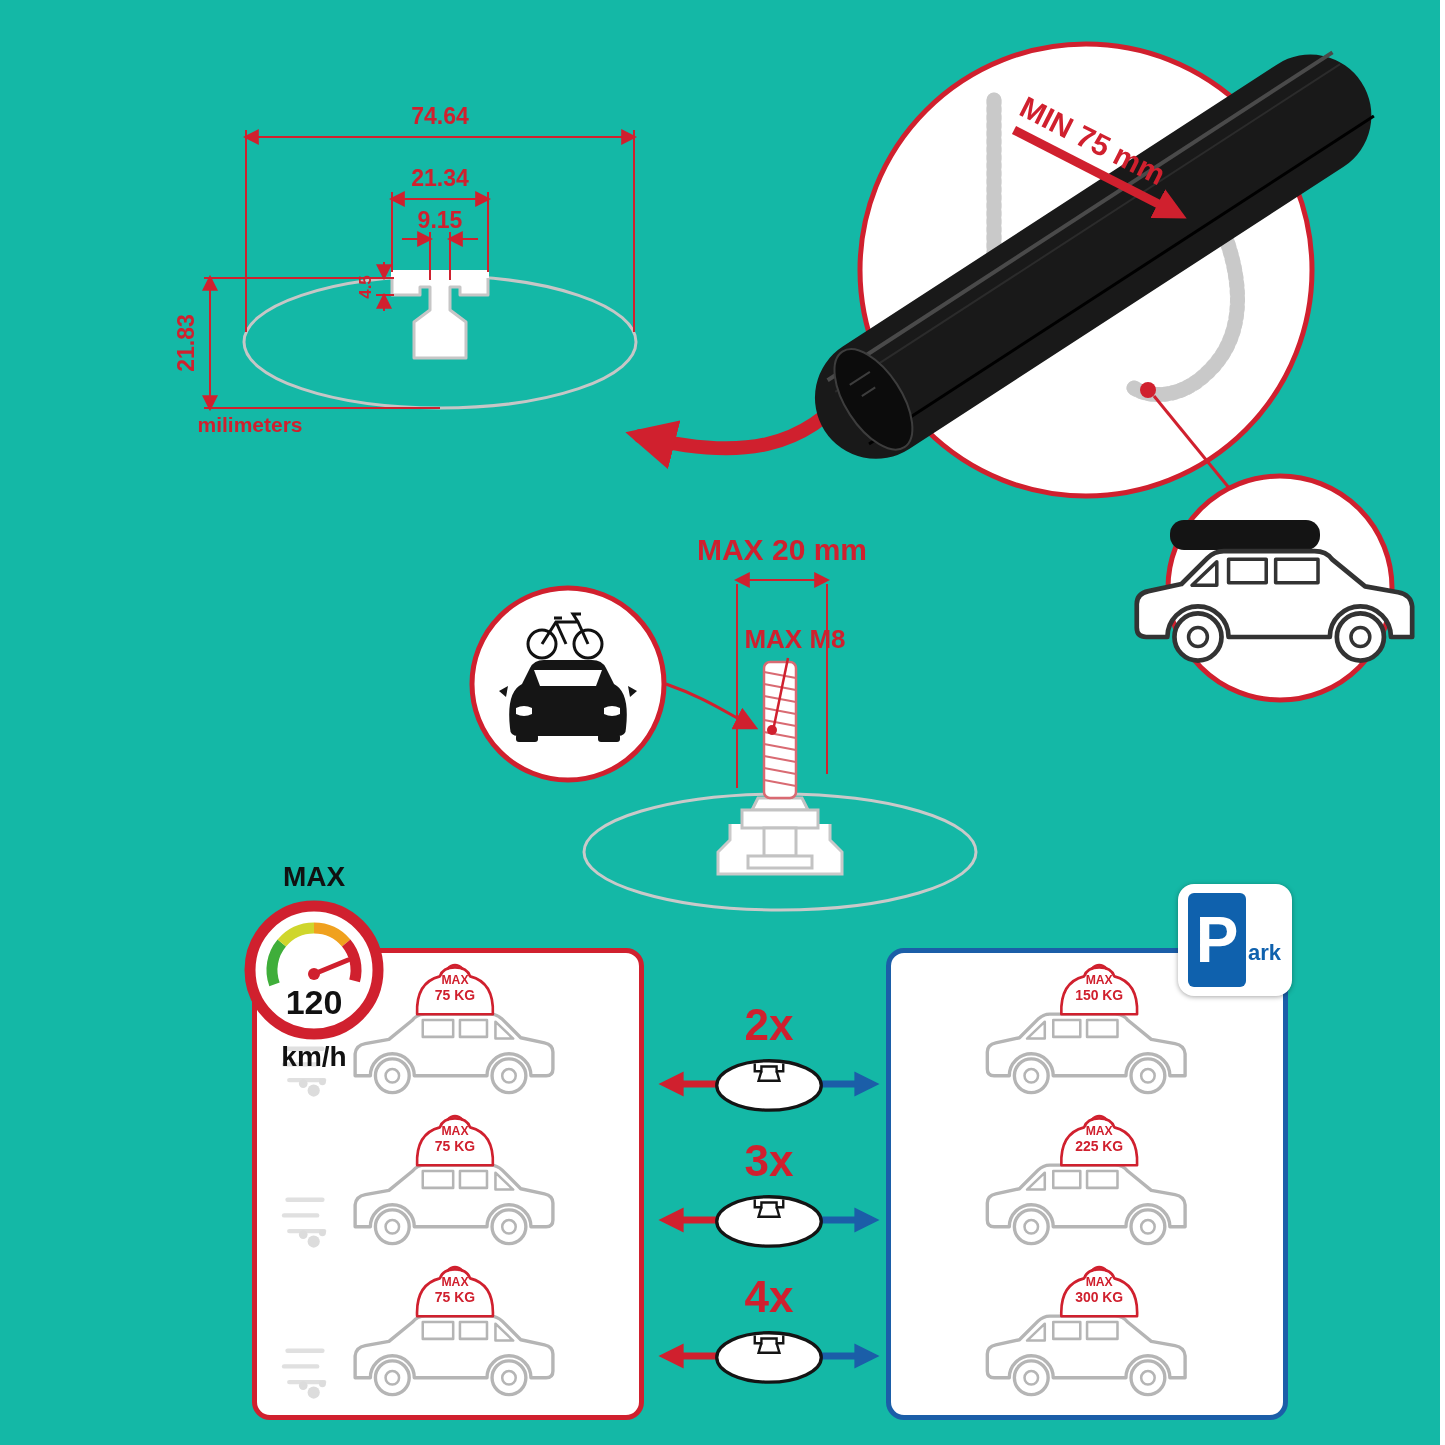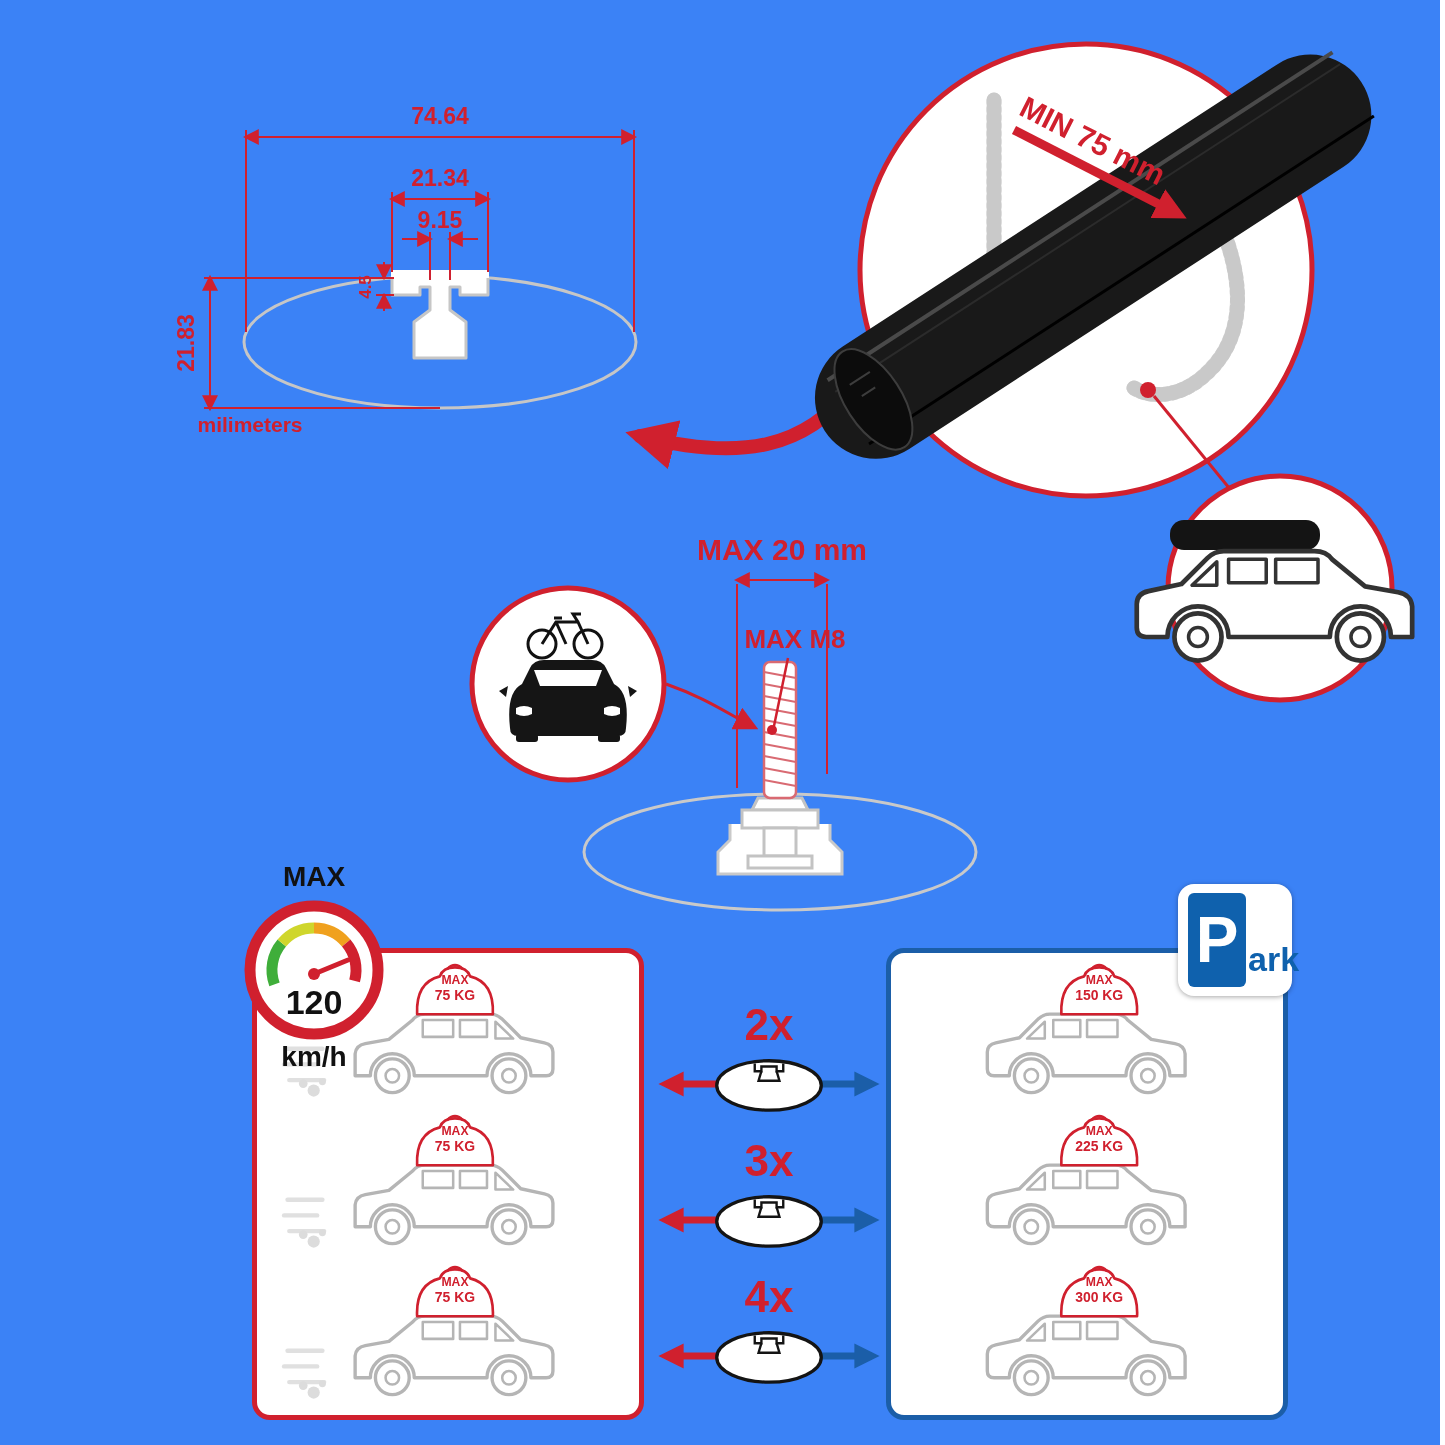--- a/index.html
+++ b/index.html
@@ -1,16 +1,16 @@
 <!DOCTYPE html>
 <html><head>
 <meta charset="utf-8">
 <style>
   html,body{margin:0;padding:0;background:#fff;font-family:"Liberation Sans",sans-serif;}
-  #stage{position:relative;width:1440px;height:1445px;background:#3b82f6;overflow:hidden;}
+  #stage{position:relative;width:1440px;height:1445px;background:#14b8a6;overflow:hidden;}
   #stage svg{position:absolute;overflow:visible;}
   .red-dim{fill:#d0202e;font:bold 23px "Liberation Sans",sans-serif;text-anchor:middle;}
   .red-dim-sm{fill:#d0202e;font:bold 17px "Liberation Sans",sans-serif;text-anchor:middle;}
   .units-label{fill:#d0202e;font:bold 21px "Liberation Sans",sans-serif;text-anchor:middle;}
   .red-label-lg{fill:#d0202e;font:bold 30px "Liberation Sans",sans-serif;text-anchor:middle;}
   .red-label-md{fill:#d0202e;font:bold 26px "Liberation Sans",sans-serif;text-anchor:middle;}
   .mult{fill:#d0202e;font:bold 44px "Liberation Sans",sans-serif;text-anchor:middle;}
   .black-label{fill:#111;font:bold 28px "Liberation Sans",sans-serif;text-anchor:middle;}
   .speed-value{fill:#111;font:bold 34px "Liberation Sans",sans-serif;text-anchor:middle;}
   .bag-line1{fill:#d0202e;font:bold 14px "Liberation Sans",sans-serif;text-anchor:middle;}
@@ -23,21 +23,21 @@
   .car-row{position:relative !important;width:100%;height:150px;}
   #dim-svg{left:150px;top:80px;}
   #bar-svg{left:818px;top:8px;}
   #link-arrow-svg{left:592px;top:362px;}
   #bolt-svg{left:450px;top:522px;}
   #speed-svg{left:226px;top:860px;z-index:6;}
   .mult-svg{left:650px;width:238px;height:122px;}
   #mult-0{top:1000px;} #mult-1{top:1136px;} #mult-2{top:1272px;}
   #park-sign{position:absolute;left:1178px;top:884px;width:114px;height:112px;background:#fff;border-radius:16px;box-shadow:0 1px 5px rgba(0,0,0,.35);z-index:5;}
   .park-p{position:absolute;left:10px;top:9px;width:58px;height:94px;background:#0f61ad;border-radius:6px;color:#fff;font-weight:bold;font-size:64px;display:flex;align-items:center;justify-content:center;}
-  .park-rest{position:absolute;left:70px;top:56px;color:#0f61ad;font-weight:bold;font-size:34px;text-align:center;}
+  .park-rest{position:absolute;left:70px;top:56px;color:#0f61ad;font-weight:bold;font-size:22px;text-align:center;}
 </style>
 </head>
 <body>
 
 <div id="stage">
 
   <svg id="assets" aria-hidden="true" style="position:absolute;width:0;height:0">
     <defs>
       <marker id="arrR" viewBox="0 0 10 10" refX="8" refY="5" markerWidth="8" markerHeight="8" orient="auto-start-reverse">
         <path d="M0,0L10,5L0,10Z" fill="#d0202e"></path>

